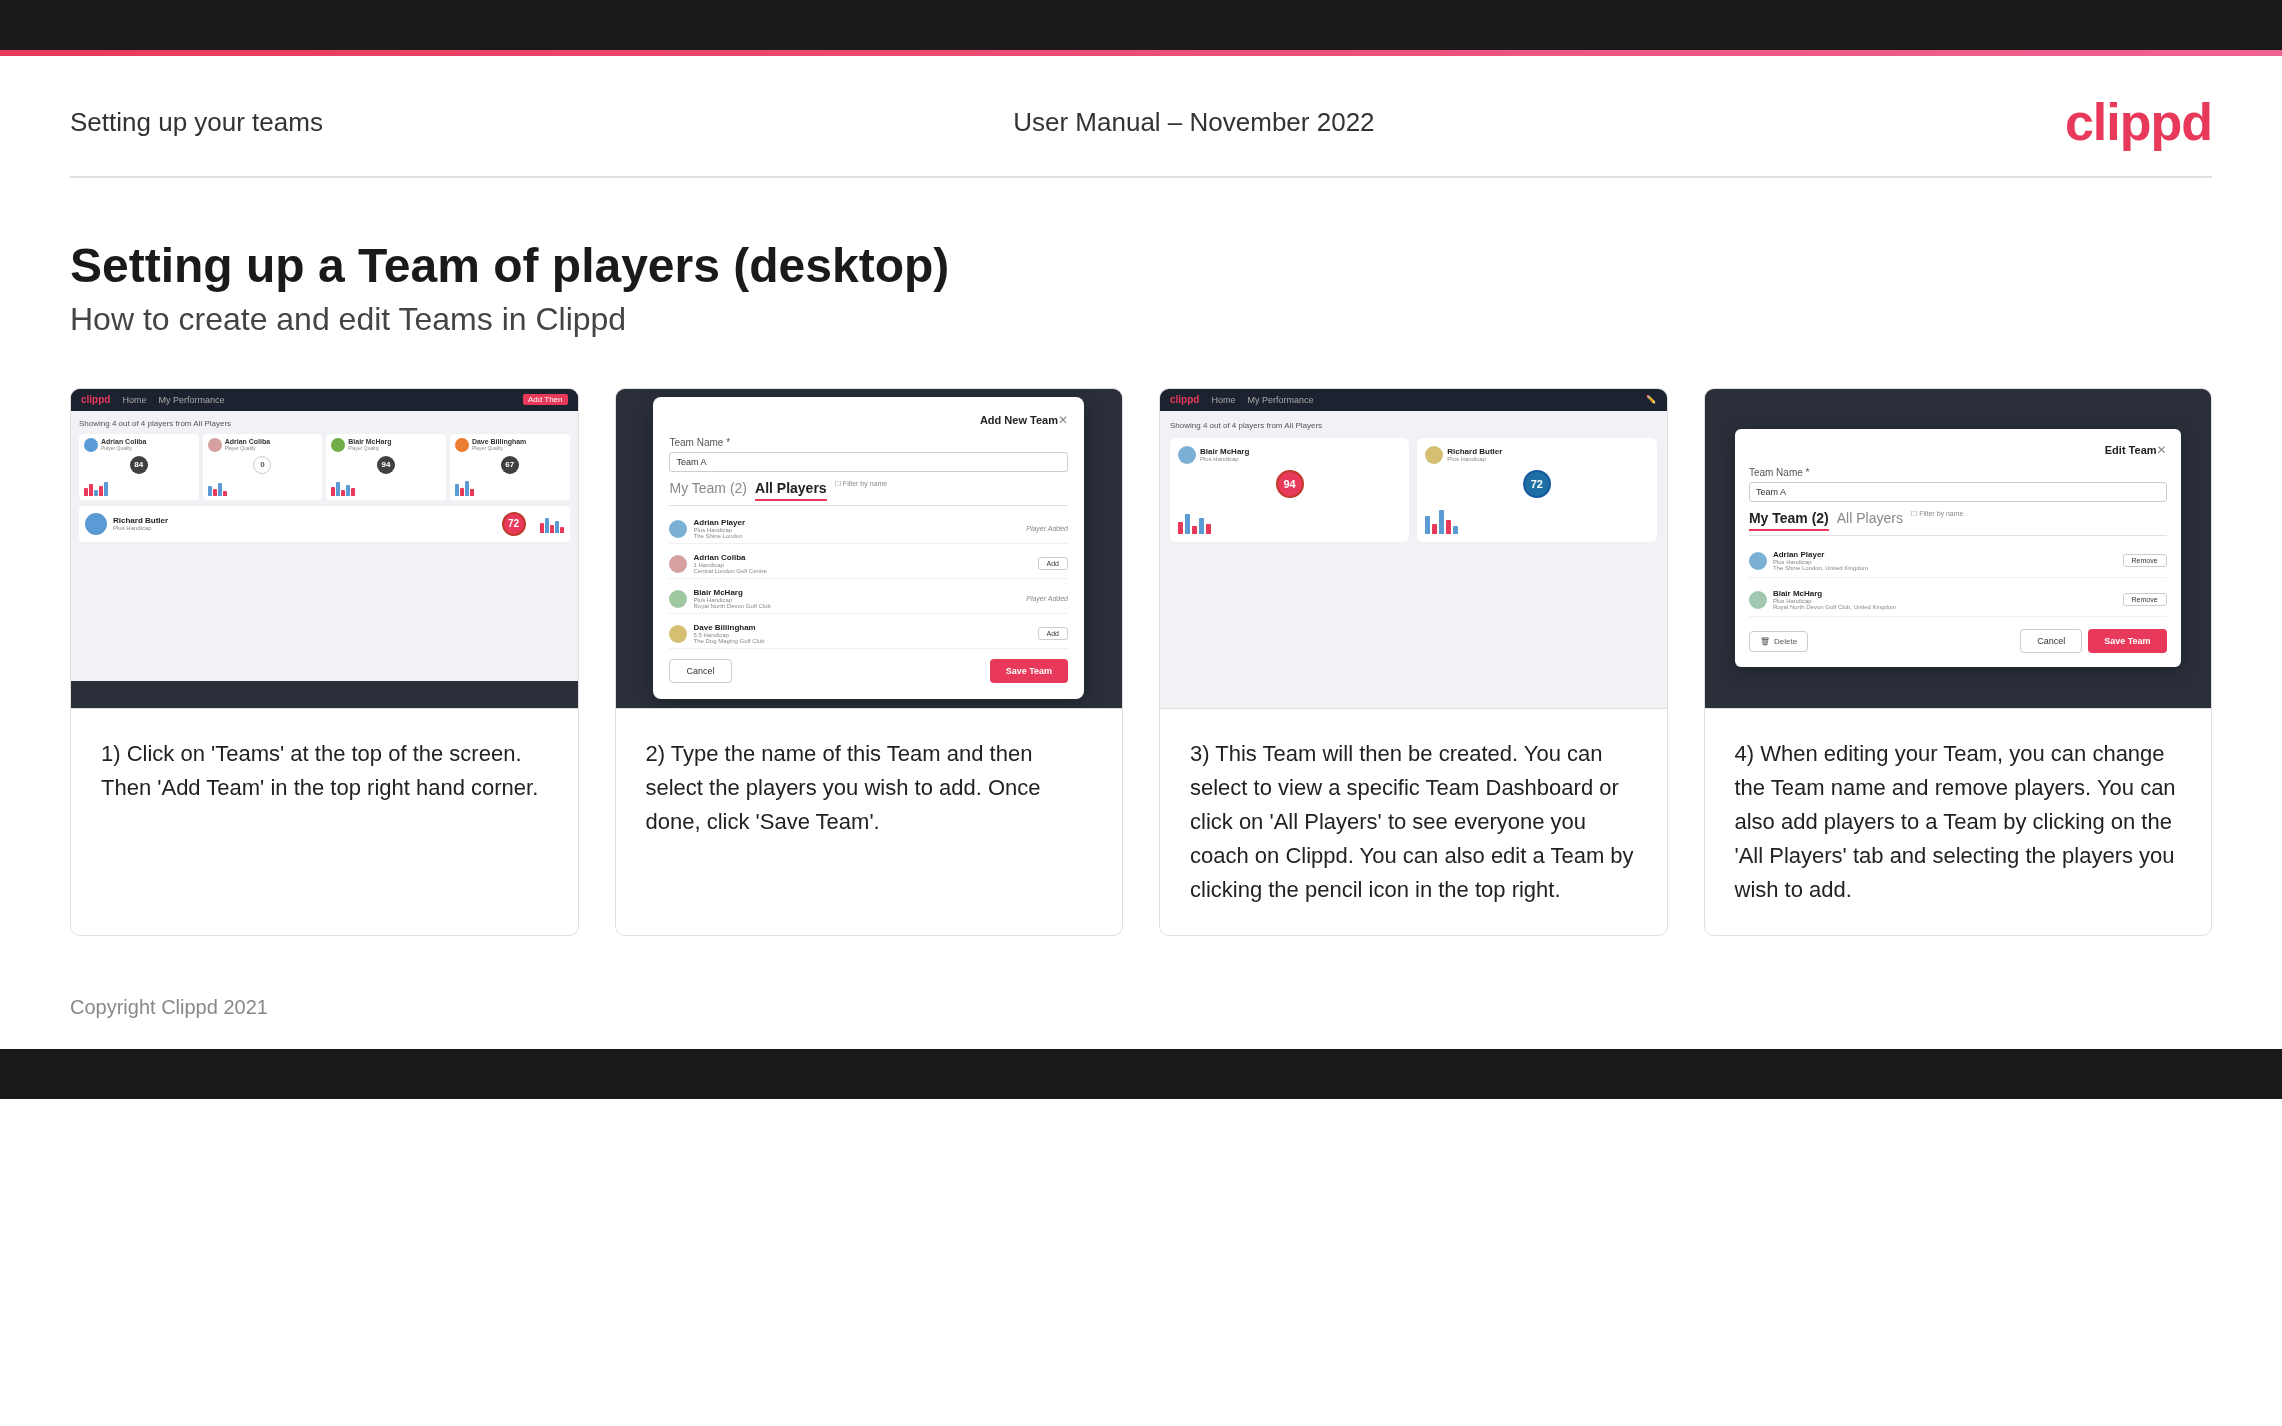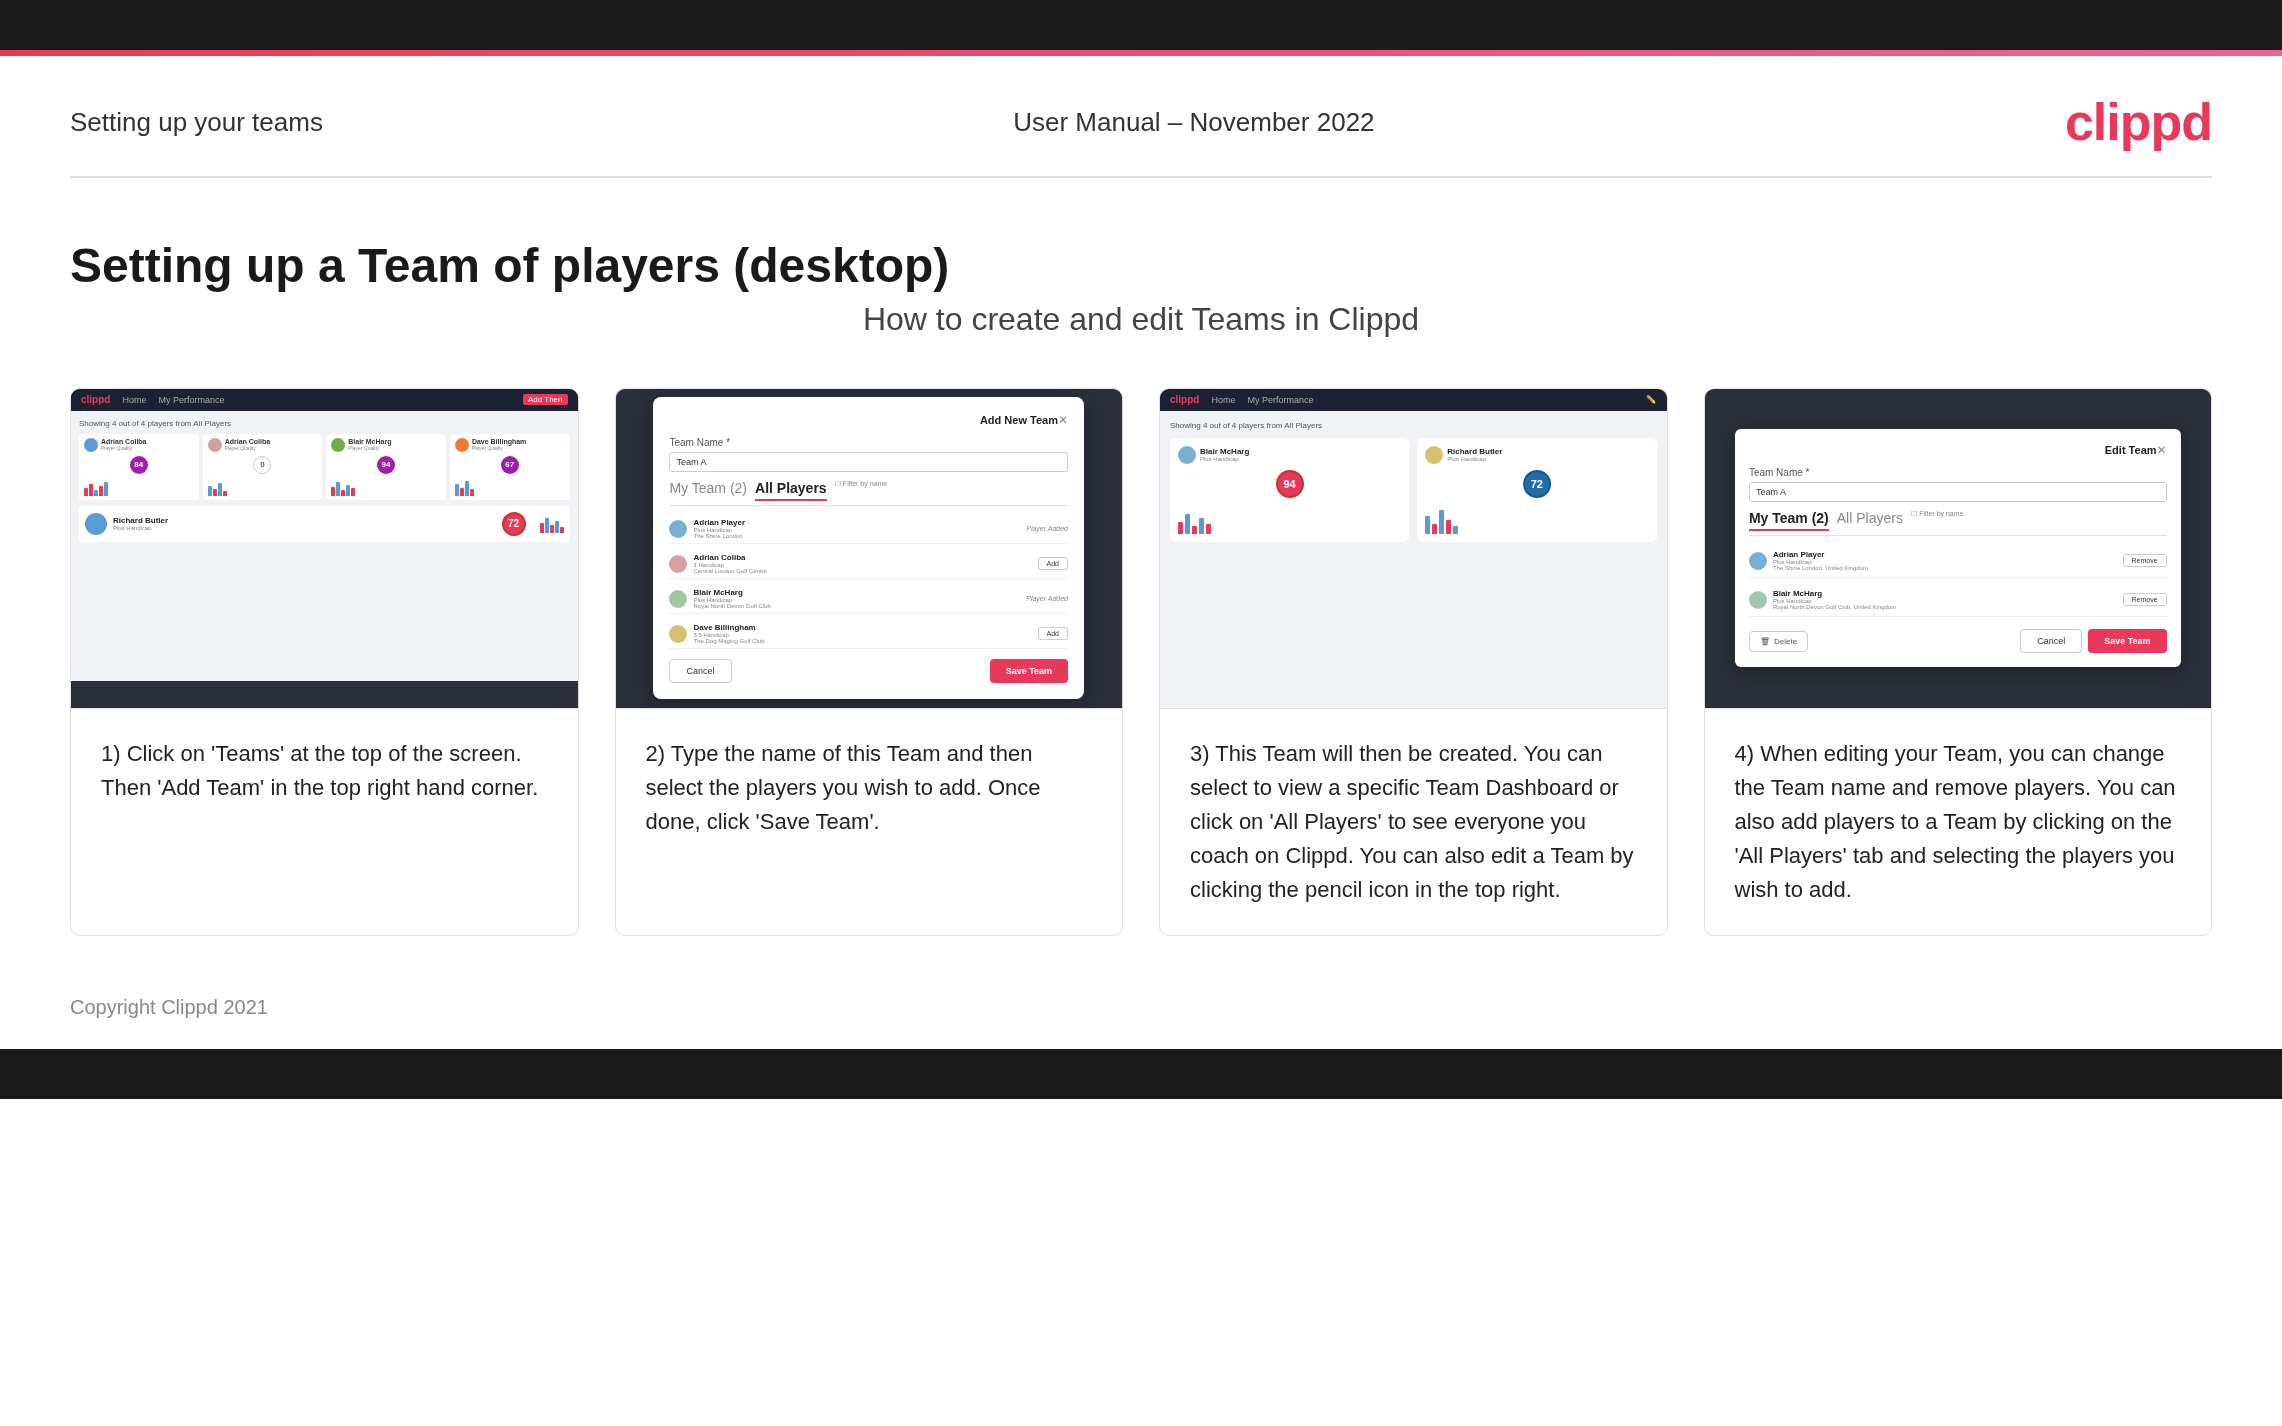--- a/index.html
+++ b/index.html
@@ -61,21 +61,20 @@
     .page-title-section h1 {
       font-size: 48px;
       font-weight: 700;
       color: #1a1a1a;
       margin-bottom: 8px;
     }
     .page-title-section p {
       font-size: 32px;
       color: #444;
       font-weight: 400;
-      text-align: center;
     }
 
     
     .cards-grid {
       display: grid;
       grid-template-columns: repeat(4, 1fr);
       gap: 36px;
       padding: 20px 70px 40px 70px;
     }
 
@@ -165,21 +164,21 @@
     .player-name-text {
       font-size: 7px;
       color: #333;
       font-weight: 600;
     }
     .player-sub-text {
       font-size: 5px;
       color: #888;
     }
     .hcp-badge {
-      background: #a21caf;
+      background: #404040;
       color: #fff;
       border-radius: 50%;
       width: 18px;
       height: 18px;
       display: flex;
       align-items: center;
       justify-content: center;
       font-size: 8px;
       font-weight: 700;
       margin: 4px auto;

